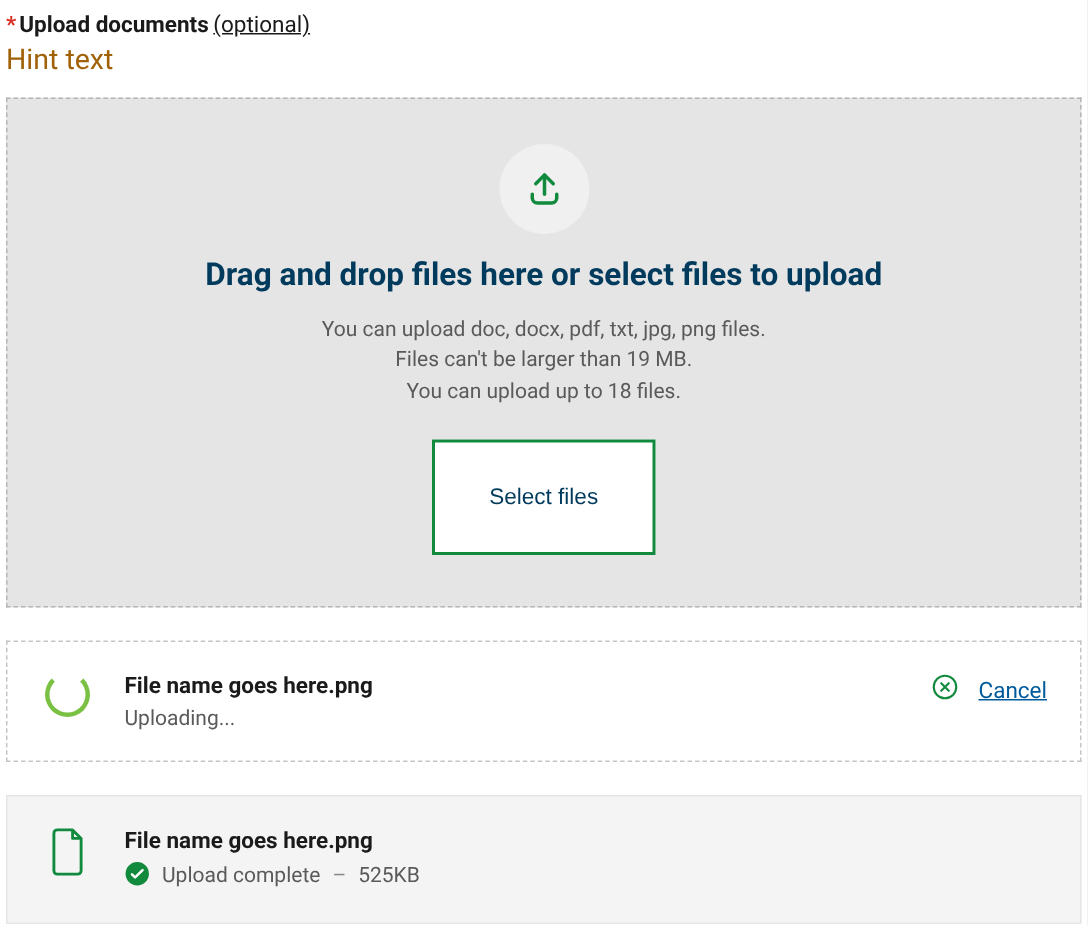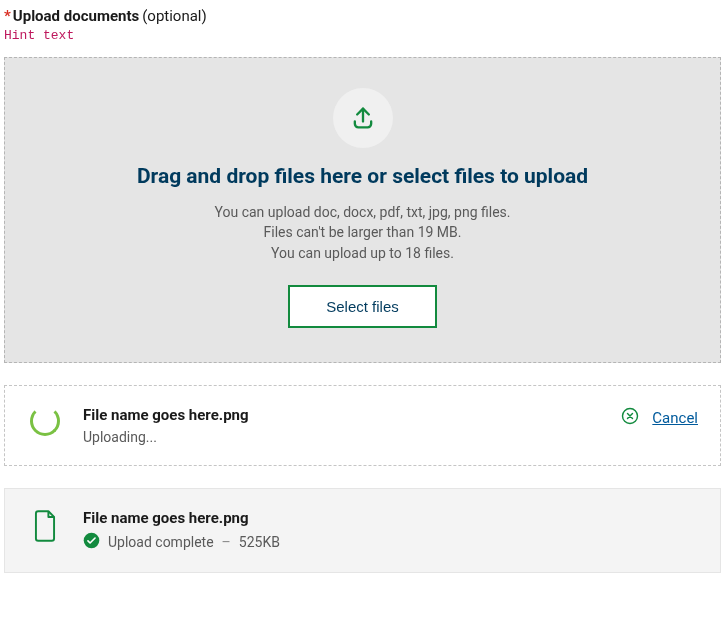--- a/index.html
+++ b/index.html
@@ -5,22 +5,22 @@
     * { margin: 0; padding: 0; box-sizing: border-box; }
     body {
       font-family: -apple-system, BlinkMacSystemFont, "Segoe UI", Roboto, Helvetica, Arial, sans-serif;
       background: #fff;
       color: #1a1a1a;
       width: 725px;
       padding: 6px 4px;
     }
     .field-label { font-size: 15px; color: #1a1a1a; font-weight: 700; }
     .required-asterisk { color: #d93025; font-weight: 700; margin-right: 2px; }
-    .optional { font-weight: 400; color: #1a1a1a; margin-left: 3px; }
-    .hint { font-size: 13px; color: #be185d; margin-top: 3px; font-family: Liberation Mono, monospace; }
+    .optional { font-weight: 400; color: #1a1a1a; margin-left: 3px; text-decoration: underline; }
+    .hint { font-size: 19px; color: #a16207; margin-top: 3px; }
     .dropzone {
       margin-top: 14px;
       border: 1px dashed #b5b5b5;
       background: #e5e5e5;
       padding: 30px 20px 34px;
       text-align: center;
     }
     .upload-icon-wrap {
       width: 60px; height: 60px;
       background: #f0f0f0;
@@ -30,21 +30,21 @@
     }
     .dropzone h2 { font-size: 21px; font-weight: 700; color: #003a5d; margin-bottom: 14px; }
     .helper-text { font-size: 14px; color: #5a5a5a; line-height: 1.45; margin-bottom: 22px; }
     .select-btn {
       display: inline-block;
       border: 2px solid #128a3e;
       background: #fff;
       color: #003a5d;
       font-size: 15px;
       font-weight: 500;
-      padding: 11px 36px;
+      padding: 28px 36px;
       cursor: pointer;
     }
     .file-card {
       margin-top: 22px;
       border: 1px dashed #c5c5c5;
       background: #fff;
       padding: 20px 22px;
       display: flex;
       align-items: flex-start;
       gap: 20px;

